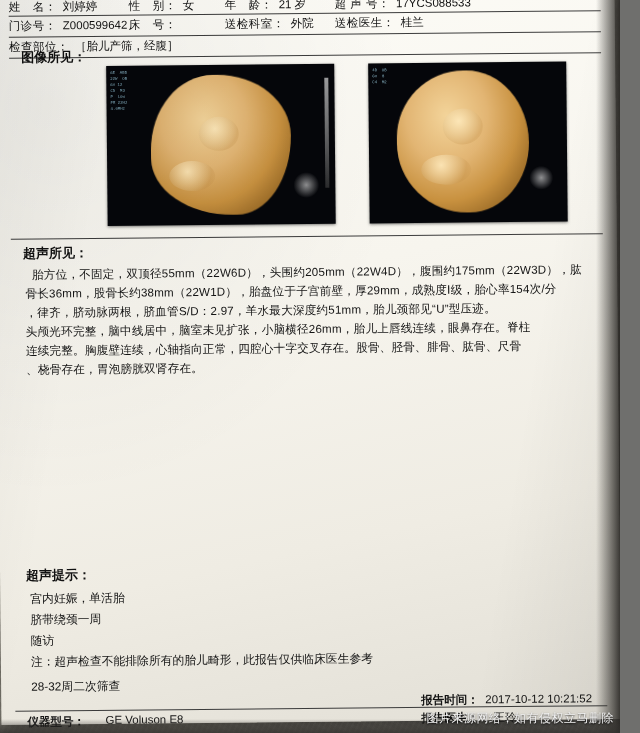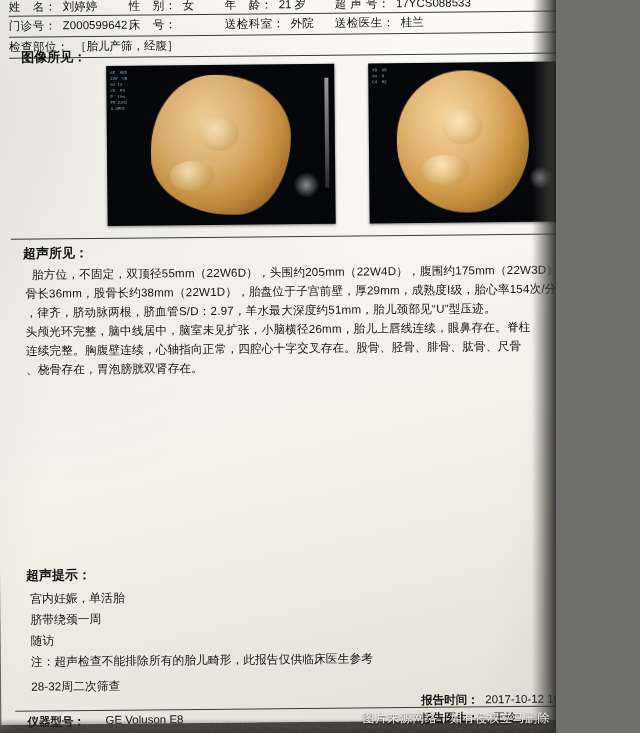--- a/index.html
+++ b/index.html
@@ -2,21 +2,21 @@
 <html><head>
 <meta charset="utf-8">
 <style>
   html, body {
     margin: 0;
     padding: 0;
     background: #6f6f6d;
   }
   #page {
     position: relative;
-    width: 556px;
+    width: 620px;
     height: 733px;
     overflow: hidden;
     font-family: "Liberation Sans", sans-serif;
     background: #be185d;
   }
   
   .bg-surface {
     position: absolute;
     inset: 0;
     background:

